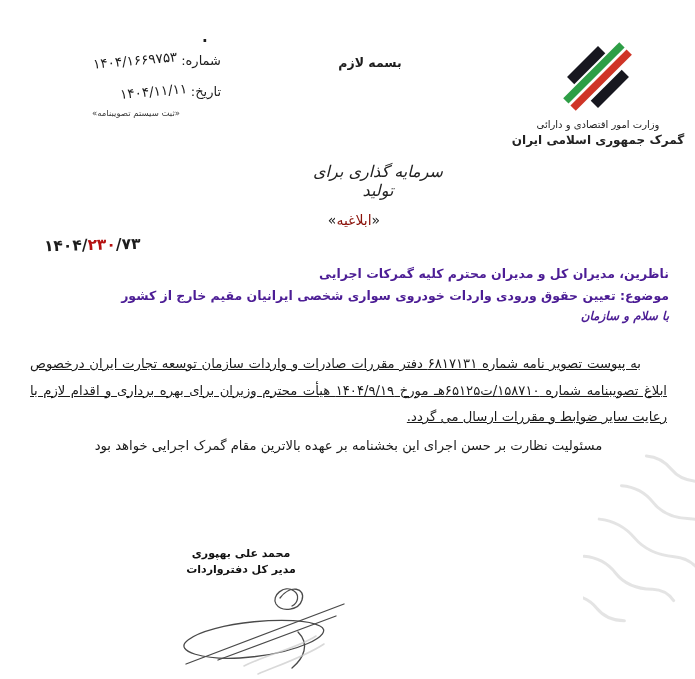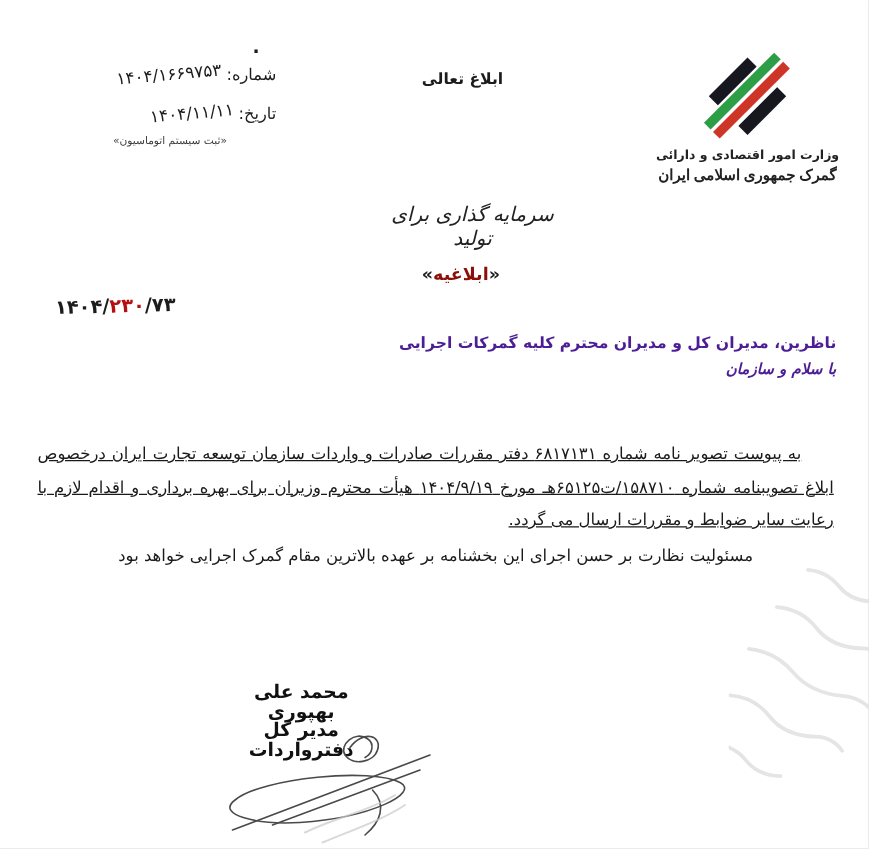--- a/index.html
+++ b/index.html
@@ -15,39 +15,39 @@
   .hdr-label{display:inline-block;}
   .hdr-value{display:inline-block;margin-left:4px;transform:rotate(-5deg);letter-spacing:.5px;font-size:13.5px;}
   .hdr-value.flat{transform:none;font-size:13px;letter-spacing:0;}
   .auto-note{font-size:8.5px;color:#3a3a3a;margin-top:-6px;direction:ltr;text-align:center;width:150px;margin-right:10px;}
   .stray-dot{position:absolute;top:28px;left:202px;font-size:15px;font-weight:bold;}
   
   .bismillah{position:absolute;top:55px;left:322px;width:96px;text-align:center;font-weight:bold;font-size:12.5px;direction:rtl;}
   
   .org-block{position:absolute;top:38px;right:10px;width:174px;text-align:center;}
   .logo{display:block;margin:0 auto 3px auto;}
-  .ministry{font-size:10px;font-weight:bold;color:#222;}
-  .orgname{font-size:12px;font-weight:bold;margin-top:3px;color:#222;font-family:Liberation Serif, serif;}
+  .ministry{font-size:10px;font-weight:normal;color:#222;}
+  .orgname{font-size:12px;font-weight:bold;margin-top:3px;color:#222;}
   
   .slogan{position:absolute;top:162px;left:298px;width:160px;font-size:16px;font-style:italic;direction:rtl;text-align:center;color:#222;}
   
-  .notice-title{position:absolute;top:212px;left:280px;width:120px;text-align:right;font-weight:bold;font-size:14px;direction:ltr;}
+  .notice-title{position:absolute;top:212px;left:294px;width:120px;text-align:center;font-weight:normal;font-size:14px;direction:ltr;}
   .notice-word{color:#8a1008;}
   .ref-number{position:absolute;top:236px;left:44px;font-weight:bold;font-size:15.5px;direction:ltr;transform:rotate(-1.5deg);letter-spacing:.5px;}
   .ref-red{color:#b51010;}
   
   .addressee{position:absolute;top:263px;right:26px;left:24px;direction:rtl;text-align:right;font-weight:bold;font-size:12.5px;line-height:21.5px;color:#4c1d95;}
   .salutation{font-style:italic;font-size:12px;line-height:20px;}
   
   .body-text{position:absolute;top:351px;right:28px;left:30px;direction:rtl;text-align:justify;font-size:13.2px;line-height:26.5px;color:#1a1a1a;}
   .body-text p{margin:0;}
   .p1{text-indent:26px;text-decoration:underline;}
   .p3{margin-top:2px !important;text-align:center;}
   
-  .signature{position:absolute;top:546px;left:182px;width:118px;text-align:center;font-weight:bold;font-size:15px;line-height:15.5px;direction:rtl;color:#111;}
+  .signature{position:absolute;top:546px;left:182px;width:118px;text-align:center;font-weight:bold;font-size:11px;line-height:15.5px;direction:rtl;color:#111;}
   .sig-scribble{position:absolute;top:570px;left:148px;}
   
   .watermark{position:absolute;top:428px;right:-18px;opacity:.55;}
 </style>
 </head>
 <body>
 
 <div class="page">
 
   <span class="stray-dot">.</span>
@@ -55,25 +55,25 @@
   <div class="hdr-left">
     <div class="hdr-row">
       <span class="hdr-label">شماره:</span>
       <span class="hdr-value">۱۴۰۴/۱۶۶۹۷۵۳</span>
     </div>
     <div class="hdr-row">
       <span class="hdr-label">تاریخ:</span>
       <span class="hdr-value">۱۴۰۴/۱۱/۱۱</span>
     </div>
     <div class="auto-note">
-      <span>«</span><span>ثبت سیستم اتوماسیون</span><span>»</span>
+      <span>«</span><span>ثبت سیستم تصویبنامه</span><span>»</span>
     </div>
   </div>
 
-  <div class="bismillah">ابلاغ تعالی</div>
+  <div class="bismillah">بسمه لازم</div>
 
   <div class="org-block">
     <svg class="logo" width="86" height="78" viewBox="0 0 120 114" aria-hidden="true">
       <g transform="rotate(-45 60 57)">
         <rect x="28" y="25" width="64" height="64" fill="#17171f"></rect>
         <rect x="2" y="40" width="116" height="34" fill="#ffffff"></rect>
         <rect x="2" y="43" width="116" height="11" fill="#2e9e46"></rect>
         <rect x="2" y="58" width="116" height="11" fill="#cf3527"></rect>
       </g>
     </svg>
@@ -86,20 +86,21 @@
   <div class="notice-title">
     <span>«</span><span class="notice-word">ابلاغیه</span><span>»</span>
   </div>
 
   <div class="ref-number">
     <span>۱۴۰۴/</span><span class="ref-red">۲۳۰</span><span>/۷۳</span>
   </div>
 
   <div class="addressee">
     <div>ناظرین، مدیران کل و مدیران محترم کلیه گمرکات اجرایی</div>
+    <div>موضوع: تعیین حقوق ورودی واردات خودروی سواری شخصی ایرانیان مقیم خارج از کشور</div>
     <div class="salutation">با سلام و سازمان</div>
   </div>
 
   <div class="body-text">
     <p class="p1">به پیوست تصویر نامه شماره ۶۸۱۷۱۳۱ دفتر مقررات صادرات و واردات سازمان توسعه تجارت ایران درخصوص ابلاغ تصویبنامه شماره ۱۵۸۷۱۰/ت۶۵۱۲۵هـ مورخ ۱۴۰۴/۹/۱۹ هیأت محترم وزیران برای بهره برداری و اقدام لازم با رعایت سایر ضوابط و مقررات ارسال می گردد.</p>
     <p class="p3">مسئولیت نظارت بر حسن اجرای این بخشنامه بر عهده بالاترین مقام گمرک اجرایی خواهد بود</p>
   </div>
 
   <div class="signature">
     <div>محمد علی بهپوری</div>

